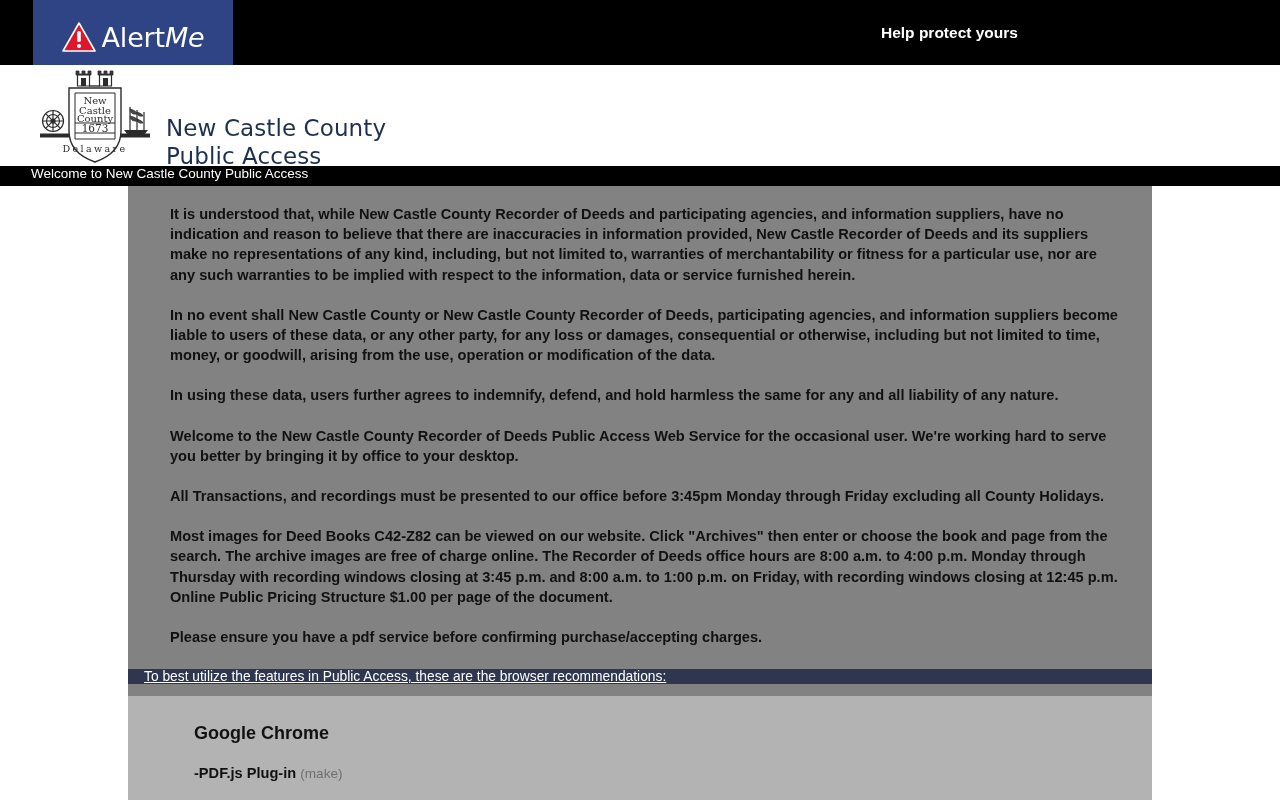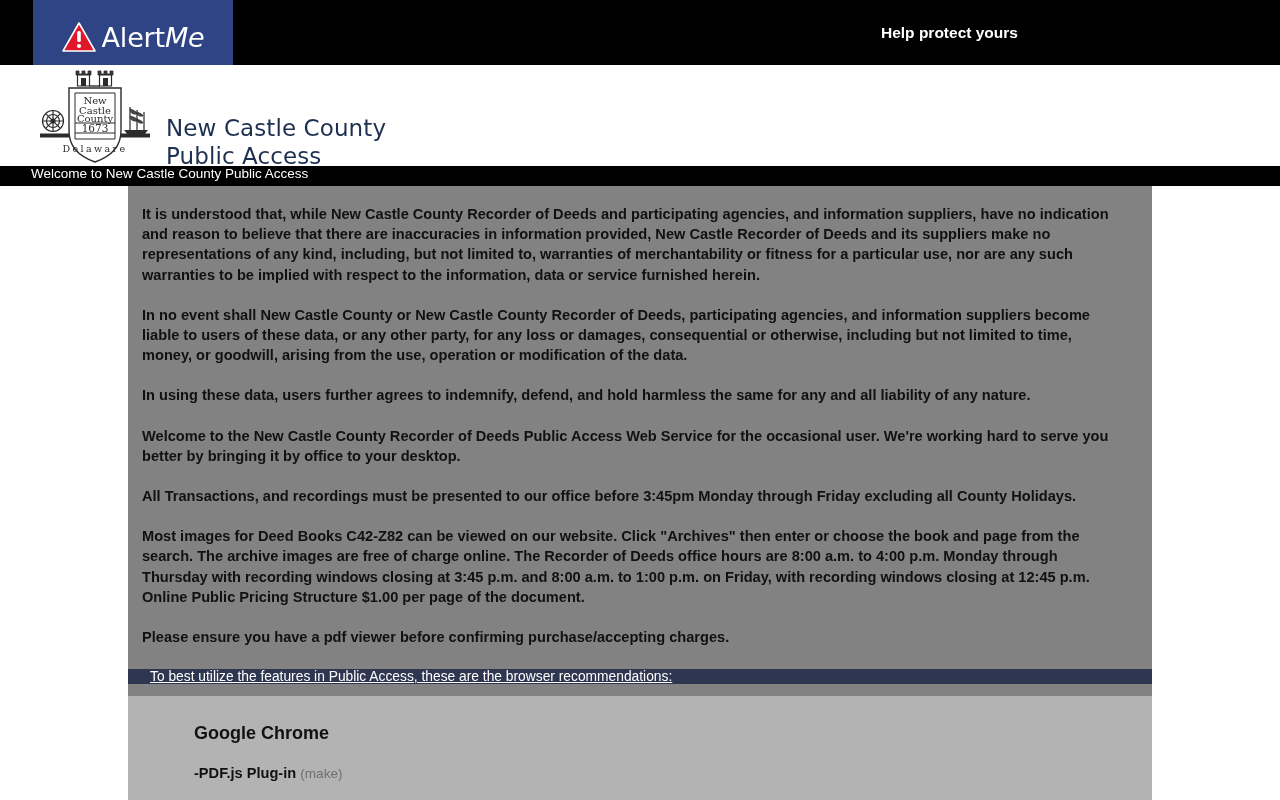--- a/index.html
+++ b/index.html
@@ -99,39 +99,39 @@
   
   .content-panel {
     position: absolute;
     top: 186px; left: 128px;
     width: 1024px;
     height: 614px;
     background: #828282;
     overflow: hidden;
   }
   .disclaimer {
-    padding: 18px 30px 0 14px;
+    padding: 18px 30px 0 42px;
     color: #111111;
     font-family: "Liberation Sans", sans-serif;
     font-size: 14.6px;
     font-weight: bold;
     line-height: 20.2px;
   }
   .disclaimer p { margin: 0 0 20px 0; }
   .disclaimer p:last-child { margin-bottom: 0; }
 
   
   .rec-banner {
     position: absolute;
     left: 128px; top: 669px;
     width: 1024px; height: 15px;
     background: #2e3650;
     display: flex;
     align-items: flex-start;
-    padding-left: 22px;
+    padding-left: 16px;
   }
   .rec-banner a {
     color: #ffffff;
     font-family: "Liberation Sans", sans-serif;
     font-size: 13.8px;
     text-decoration: underline;
   }
 
   
   .browser-section {
@@ -238,21 +238,21 @@
 </div>
 
 <div class="content-panel">
   <div class="disclaimer">
     <p>It is understood that, while New Castle County Recorder of Deeds and participating agencies, and information suppliers, have no indication and reason to believe that there are inaccuracies in information provided, New Castle Recorder of Deeds and its suppliers make no representations of any kind, including, but not limited to, warranties of merchantability or fitness for a particular use, nor are any such warranties to be implied with respect to the information, data or service furnished herein.</p>
     <p>In no event shall New Castle County or New Castle County Recorder of Deeds, participating agencies, and information suppliers become liable to users of these data, or any other party, for any loss or damages, consequential or otherwise, including but not limited to time, money, or goodwill, arising from the use, operation or modification of the data.</p>
     <p>In using these data, users further agrees to indemnify, defend, and hold harmless the same for any and all liability of any nature.</p>
     <p>Welcome to the New Castle County Recorder of Deeds Public Access Web Service for the occasional user. We're working hard to serve you better by bringing it by office to your desktop.</p>
     <p>All Transactions, and recordings must be presented to our office before 3:45pm Monday through Friday excluding all County Holidays.</p>
     <p>Most images for Deed Books C42-Z82 can be viewed on our website. Click "Archives" then enter or choose the book and page from the search. The archive images are free of charge online. The Recorder of Deeds office hours are 8:00 a.m. to 4:00 p.m. Monday through Thursday with recording windows closing at 3:45 p.m. and 8:00 a.m. to 1:00 p.m. on Friday, with recording windows closing at 12:45 p.m. Online Public Pricing Structure $1.00 per page of the document.</p>
-    <p>Please ensure you have a pdf viewer before confirming purchase/accepting charges.</p>
+    <p>Please ensure you have a pdf service before confirming purchase/accepting charges.</p>
   </div>
 </div>
 
 <div class="rec-banner">
   <a href="#">To best utilize the features in Public Access, these are the browser recommendations:</a>
 </div>
 
 <div class="browser-section">
   <div class="browser-name">Google Chrome</div>
   <div class="browser-bullets">

